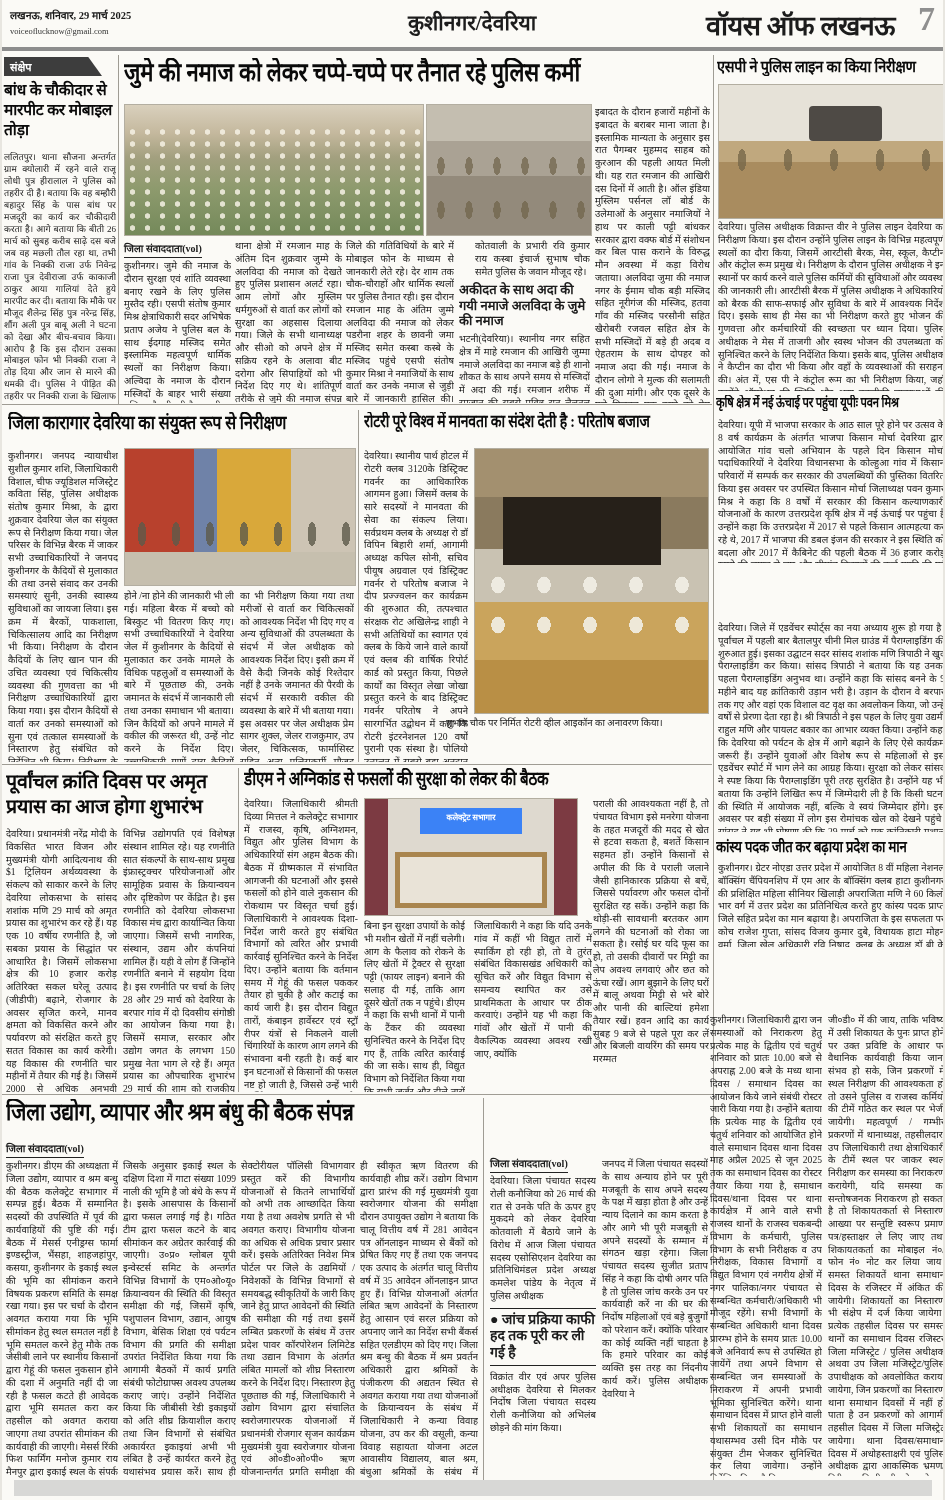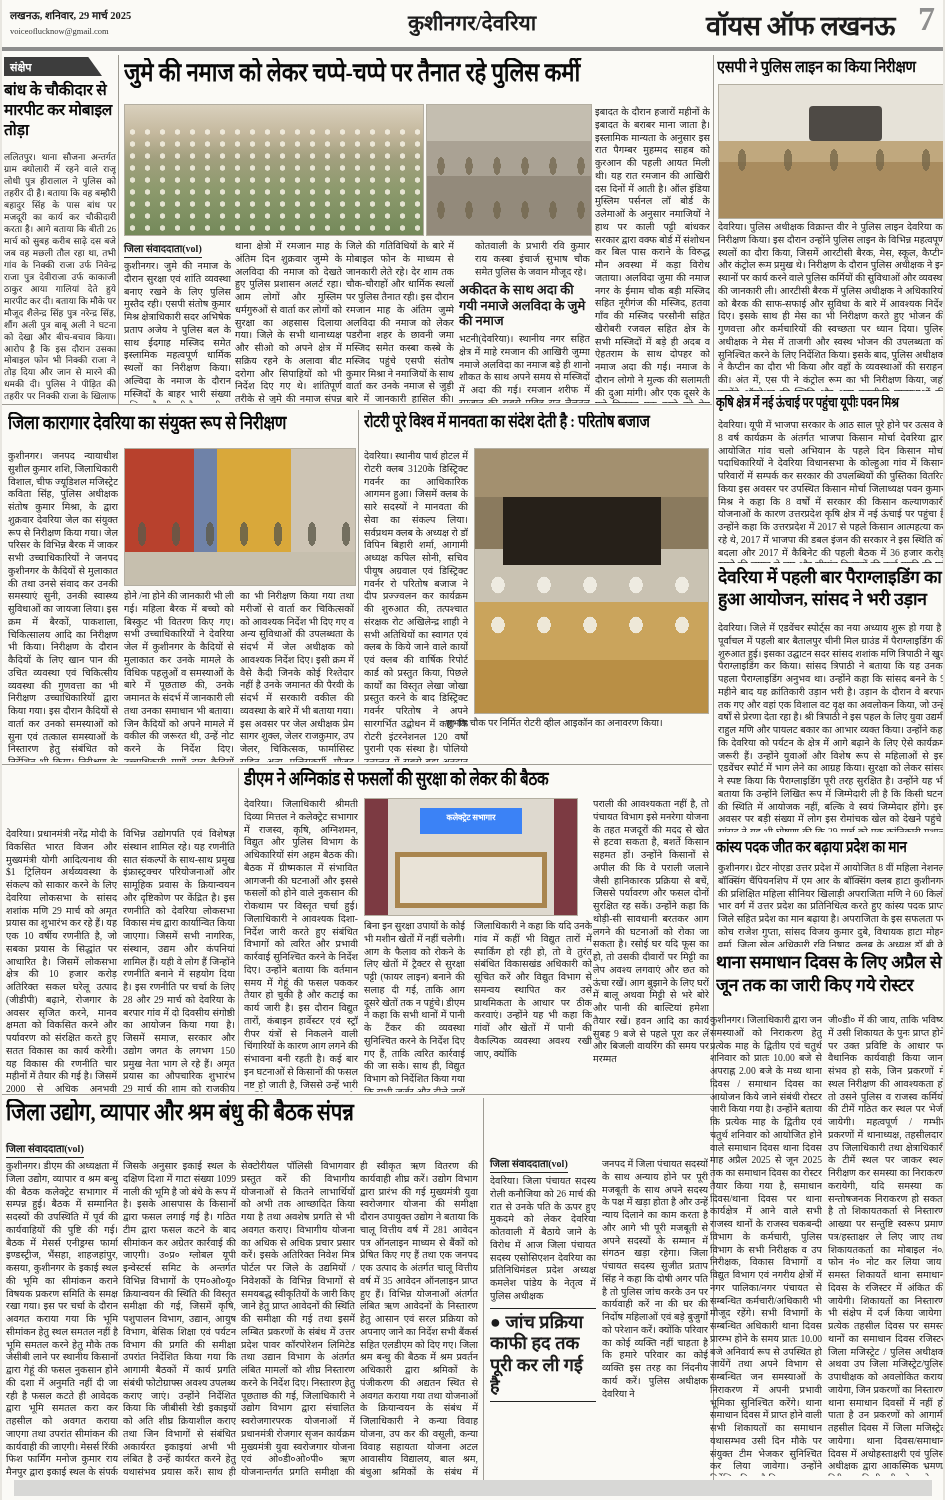--- a/index.html
+++ b/index.html
@@ -43,21 +43,21 @@
   #ph-rotary .figs{position:absolute;left:0;right:0;top:44%;height:34%;
      background-image:radial-gradient(ellipse 11px 14px,#f2efe6 0 60%,rgba(0,0,0,0) 61%);background-size:46px 40px;opacity:.9;}
   #ph-dm{background:#ded9cf;}
   #ph-dm .curtL,#ph-dm .curtR{position:absolute;top:0;bottom:0;width:11%;background:#7c3a42;}
   #ph-dm .curtL{left:0;} #ph-dm .curtR{right:0;}
   #ph-dm .banner{position:absolute;left:26%;top:8%;width:48%;height:22%;background:#3b82f6;color:#fff;
      font-size:8px;font-weight:700;text-align:center;line-height:2.4;overflow:hidden;}
   #ph-dm .table{position:absolute;left:14%;right:14%;top:46%;bottom:6%;background:#e9e3d7;border:5px solid #a9854e;}
   .subhead{font-size:13px;font-weight:700;line-height:1.2;margin:4px 0;}
   .subbox{border-top:1.5px solid #222;border-bottom:1.5px solid #222;padding:3px 0;margin:5px 0;
-          font-size:18px;font-weight:700;line-height:1.2;}
+          font-size:14px;font-weight:700;line-height:1.2;}
   #footer-bar{position:absolute;left:12px;top:1480px;width:918px;height:16px;background:#d8d8d6;}
 </style>
 </head>
 <body>
 
 <div id="page">
 
   <div class="abs" style="left:8px;top:8px;font-size:10.5px;font-weight:700;">लखनऊ, शनिवार, 29 मार्च 2025</div>
   <div class="abs" style="left:8px;top:26px;font-size:8.5px;color:#333;">voiceoflucknow@gmail.com</div>
   <div class="abs" id="masthead" style="right:48px;top:6px;">वॉयस ऑफ लखनऊ</div>
@@ -98,27 +98,25 @@
   <div class="abs hd nowrap cx90" style="left:715px;top:58px;width:253px;font-size:16px;">एसपी ने पुलिस लाइन का किया निरीक्षण</div>
   <div class="photo" id="ph-sp" style="left:716px;top:84px;width:226px;height:133px;">
     <div class="van"></div>
     <div class="figs"></div>
   </div>
   <div class="abs jt" style="left:716px;top:221px;width:227px;height:170px;">देवरिया। पुलिस अधीक्षक विक्रान्त वीर ने पुलिस लाइन देवरिया का निरीक्षण किया। इस दौरान उन्होंने पुलिस लाइन के विभिन्न महत्वपूर्ण स्थलों का दौरा किया, जिसमें आरटीसी बैरक, मेस, स्कूल, कैप्टीन और कंट्रोल रूम प्रमुख थे। निरीक्षण के दौरान पुलिस अधीक्षक ने इन स्थानों पर कार्य करने वाले पुलिस कर्मियों की सुविधाओं और व्यवस्था की जानकारी ली। आरटीसी बैरक में पुलिस अधीक्षक ने अधिकारियों को बैरक की साफ-सफाई और सुविधा के बारे में आवश्यक निर्देश दिए। इसके साथ ही मेस का भी निरीक्षण करते हुए भोजन की गुणवत्ता और कर्मचारियों की स्वच्छता पर ध्यान दिया। पुलिस अधीक्षक ने मेस में ताजगी और स्वस्थ भोजन की उपलब्धता को सुनिश्चित करने के लिए निर्देशित किया। इसके बाद, पुलिस अधीक्षक ने कैप्टीन का दौरा भी किया और वहाँ के व्यवस्थाओं की सराहना की। अंत में, एस पी ने कंट्रोल रूम का भी निरीक्षण किया, जहाँ उन्होंने ऑपरेशन की स्थिति और अन्य तकनीकी व्यवस्थाओं की समीक्षा की। पुलिस अधीक्षक ने नियंत्रण कक्ष के कर्मचारियों को बेहतर तरीके से काम करने और उच्च मानक की सुरक्षा व्यवस्था सुनिश्चित करने के लिए प्रेरित किया। इस दौरान पुलिस लाइन देवरिया के प्रतिसार निरीक्षक श्री विजयराज सिंह एवं अन्य अधिकारी कर्मचारीगण मौजूद रहे।</div>
 
   <div class="abs hd nowrap cx80" style="left:714px;top:395px;width:287px;font-size:14px;">कृषि क्षेत्र में नई ऊंचाई पर पहुंचा यूपीः पवन मिश्र</div>
   <div class="abs jt" style="left:716px;top:419px;width:227px;height:144px;">देवरिया। यूपी में भाजपा सरकार के आठ साल पूरे होने पर उत्सव के 8 वर्ष कार्यक्रम के अंतर्गत भाजपा किसान मोर्चा देवरिया द्वारा आयोजित गांव चलो अभियान के पहले दिन किसान मोर्चा पदाधिकारियों ने देवरिया विधानसभा के कोल्हुआ गांव में किसान परिवारों में सम्पर्क कर सरकार की उपलब्धियों की पुस्तिका वितरित किया इस अवसर पर उपस्थित किसान मोर्चा जिलाध्यक्ष पवन कुमार मिश्र ने कहा कि 8 वर्षों में सरकार की किसान कल्याणकारी योजनाओं के कारण उत्तरप्रदेश कृषि क्षेत्र में नई ऊंचाई पर पहुंचा है उन्होंने कहा कि उत्तरप्रदेश में 2017 से पहले किसान आत्महत्या कर रहे थे, 2017 में भाजपा की डबल इंजन की सरकार ने इस स्थिति को बदला और 2017 में कैबिनेट की पहली बैठक में 36 हजार करोड़ रुपये की लागत से लघु और सीमांत किसानों की कर्ज माफी की गई इस अवसर पर सुमन्त चतुर्वेदी, विपिन सिंह, किशन शर्मा, हेमन्त तिवारी सुव्रत सिंह, राजन धर द्विवेदी, विवेकानंद सिंह, अमरेंद्र सिंह, मेहदी हसन, सुधांशु, सुशील चतुर्वेदी उपस्थित रहे।</div>
 
-  <div class="abs hd" style="left:716px;top:567px;width:227px;font-size:17.5px;line-height:1.25;overflow:hidden;height:50px;">देवरिया में पहली बार पैराग्लाइडिंग का हुआ आयोजन, सांसद ने भरी उड़ान</div>
   <div class="abs jt" style="left:716px;top:622px;width:227px;height:210px;">देवरिया। जिले में एडवेंचर स्पोर्ट्स का नया अध्याय शुरू हो गया है। पूर्वांचल में पहली बार बैतालपुर चीनी मिल ग्राउंड में पैराग्लाइडिंग की शुरुआत हुई। इसका उद्घाटन सदर सांसद शशांक मणि त्रिपाठी ने खुद पैराग्लाइडिंग कर किया। सांसद त्रिपाठी ने बताया कि यह उनका पहला पैराग्लाइडिंग अनुभव था। उन्होंने कहा कि सांसद बनने के 9 महीने बाद यह क्रांतिकारी उड़ान भरी है। उड़ान के दौरान वे बरपार तक गए और वहां एक विशाल वट वृक्ष का अवलोकन किया, जो उन्हें वर्षों से प्रेरणा देता रहा है। श्री त्रिपाठी ने इस पहल के लिए युवा उद्यमी राहुल मणि और पायलट बकार का आभार व्यक्त किया। उन्होंने कहा कि देवरिया को पर्यटन के क्षेत्र में आगे बढ़ाने के लिए ऐसे कार्यक्रम जरूरी हैं। उन्होंने युवाओं और विशेष रूप से महिलाओं से इस एडवेंचर स्पोर्ट में भाग लेने का आग्रह किया। सुरक्षा को लेकर सांसद ने स्पष्ट किया कि पैराग्लाइडिंग पूरी तरह सुरक्षित है। उन्होंने यह भी बताया कि उन्होंने लिखित रूप में जिम्मेदारी ली है कि किसी घटना की स्थिति में आयोजक नहीं, बल्कि वे स्वयं जिम्मेदार होंगे। इस अवसर पर बड़ी संख्या में लोग इस रोमांचक खेल को देखने पहुंचे। सांसद ने यह भी घोषणा की कि 29 मार्च को एक क्रांतिकारी मशाल जुलूस निकाला जाएगा, जिसकी प्रेरणा उन्हें इस उड़ान से मिली है। कार्यक्रम आयोजक उद्यमी राहुल मणि ने कहा कि इस तरह का आयोजन यहां पहली बार हुआ है। ऐसे में लोग आएं और इसका भरपूर आनंद लें।</div>
 
   <div class="abs hd nowrap cx85" style="left:714px;top:838px;width:268px;font-size:15.5px;">कांस्य पदक जीत कर बढ़ाया प्रदेश का मान</div>
   <div class="abs jt" style="left:716px;top:862px;width:227px;height:85px;">कुशीनगर। ग्रेटर नोएडा उत्तर प्रदेश में आयोजित 8 वीं महिला नेशनल बॉक्सिंग चैंपियनशिप में एम आर के बॉक्सिंग क्लब हाटा कुशीनगर की प्रशिक्षित महिला सीनियर खिलाड़ी अपराजिता मणि ने 60 किलो भार वर्ग में उत्तर प्रदेश का प्रतिनिधित्व करते हुए कांस्य पदक प्राप्त जिले सहित प्रदेश का मान बढ़ाया है। अपराजिता के इस सफलता पर कोच राजेश गुप्ता, सांसद विजय कुमार दुबे, विधायक हाटा मोहन वर्मा, जिला खेल अधिकारी रवि निषाद, क्लब के अध्यक्ष डॉ बी के सिंह, मुक्केबाजी जिला सचिव पंकज शर्मा, जिला खेलो इंडिया के कोच धर्मेंद्र प्रताप सिंह, राहुल गुप्ता, पंकज गुप्ता क्लब के समस्त खिलाड़ियों एवं खेल प्रतिनिधियों ने इनको शुभकामनाएं दी।</div>
 
-  <div class="abs hd" style="left:714px;top:951px;width:229px;font-size:17.5px;line-height:1.3;overflow:hidden;height:55px;">थाना समाधान दिवस  के लिए अप्रैल से जून तक का जारी किए गये रोस्टर</div>
   <div class="abs jt" style="left:708px;top:1014px;width:112px;height:462px;">कुशीनगर। जिलाधिकारी द्वारा जन समस्याओं को निराकरण हेतु प्रत्येक माह के द्वितीय एवं चतुर्थ शनिवार को प्रातः 10.00 बजे से अपराह्न 2.00 बजे के मध्य थाना दिवस / समाधान दिवस का आयोजन किये जाने संबंधी रोस्टर जारी किया गया है। उन्होंने बताया कि प्रत्येक माह के द्वितीय एवं चतुर्थ शनिवार को आयोजित होने वाले समाधान दिवस थाना दिवस माह अप्रैल 2025 से जून 2025 तक का समाधान दिवस का रोस्टर तैयार किया गया है, समाधान दिवस/थाना दिवस पर थाना कार्यक्षेत्र में आने वाले सभी राजस्व थानों के राजस्व चकबन्दी विभाग के कर्मचारी, पुलिस विभाग के सभी निरीक्षक व उप निरीक्षक, विकास विभागों व विद्युत विभाग एवं नगरीय क्षेत्रों में नगर पालिका/नगर पंचायत से सम्बन्धित कर्मचारी/अधिकारी भी मौजूद रहेंगे। सभी विभागों के सम्बन्धित अधिकारी थाना दिवस प्रारम्भ होने के समय प्रातः 10.00 बजे अनिवार्य रूप से उपस्थित हो जायेंगें तथा अपने विभाग से सम्बन्धित जन समस्याओं के निराकरण में अपनी प्रभावी भूमिका सुनिश्चित करेंगे। थाना समाधान दिवस में प्राप्त होने वाली सभी शिकायतों का समाधान यथासम्भव उसी दिन मौके पर संयुक्त टीम भेजकर सुनिश्चित कर लिया जावेगा। उन्होंने निर्देशित किया है कि जन सामान्य से प्राप्त शिकायतों की सुनवाई उपस्थित प्रभारी अधिकारी द्वारा की जाएगी तथा शिकायत की प्रकृति के आधार पर पुलिस अथवा राजस्व कर्मियों अथवा संयुक्त रूप से आवश्यक निर्देश दिए जाएंगे। निस्तारित प्रत्येक मामले की प्रविष्टि</div>
   <div class="abs jt" style="left:826px;top:1014px;width:117px;height:462px;">जी०डी० में की जाय, ताकि भविष्य में उसी शिकायत के पुनः प्राप्त होने पर उक्त प्रविष्टि के आधार पर वैधानिक कार्यवाही किया जाना संभव हो सके, जिन प्रकरणों में स्थल निरीक्षण की आवश्यकता हो तो उसने पुलिस व राजस्व कर्मियों की टीमें गठित कर स्थल पर भेजी जायेगी। महत्वपूर्ण / गम्भीर प्रकरणों में थानाध्यक्ष, तहसीलदार, उप जिलाधिकारी तथा क्षेत्राधिकारी के टीमें स्थल पर जाकर स्थल निरीक्षण कर समस्या का निराकरण करायेगी, यदि समस्या का सन्तोषजनक निराकरण हो सकता है तो शिकायतकर्ता से निस्तारण आख्या पर सन्तुष्टि स्वरूप प्रमाण पत्र/हस्ताक्षर ले लिए जाए तथा शिकायतकर्ता का मोबाइल नं०/फोन नं० नोट कर लिया जाय। समस्त शिकायतें थाना समाधान दिवस के रजिस्टर में अंकित की जायेगी। शिकायतों का निस्तारण भी संक्षेप में दर्ज किया जायेगा। प्रत्येक तहसील दिवस पर समस्त थानों का समाधान दिवस रजिस्टर जिला मजिस्ट्रेट / पुलिस अधीक्षक अथवा उप जिला मजिस्ट्रेट/पुलिस उपाधीक्षक को अवलोकित कराया जायेगा, जिन प्रकरणों का निस्तारण थाना समाधान दिवसों में नहीं हो पाता है उन प्रकरणों को आगामी तहसील दिवस में जिला मजिस्ट्रेट जायेगा। थाना दिवस/समाधान दिवस में अधोहस्ताक्षरी एवं पुलिस अधीक्षक द्वारा आकस्मिक भ्रमण/निरीक्षण किसी भी दो थाने पर अलग-अलग किया जायेगा एवं अपर जिलाधिकारी (वि०/रा०)/अपर पुलिस अधीक्षक द्वारा भी कम से कम दो थाना क्षेत्रों का आकस्मिक निरीक्षण करेंगें।</div>
 
   <div class="abs hrule" style="left:0;top:404px;width:710px;"></div>
 
   <div class="abs hd nowrap cx85" style="left:6px;top:412px;width:406px;font-size:19px;">जिला कारागार देवरिया का संयुक्त रूप से निरीक्षण</div>
   <div class="abs jt" style="left:6px;top:450px;width:110px;height:312px;">कुशीनगर। जनपद न्यायाधीश सुशील कुमार शशि, जिलाधिकारी विशाल, चीफ ज्यूडिशल मजिस्ट्रेट कविता सिंह, पुलिस अधीक्षक संतोष कुमार मिश्रा, के द्वारा शुक्रवार देवरिया जेल का संयुक्त रूप से निरीक्षण किया गया। जेल परिसर के विभिन्न बैरक में जाकर सभी उच्चाधिकारियों ने जनपद कुशीनगर के कैदियों से मुलाकात की तथा उनसे संवाद कर उनकी समस्याएं सुनी, उनकी स्वास्थ्य सुविधाओं का जायजा लिया। इस क्रम में बैरकों, पाकशाला, चिकित्सालय आदि का निरीक्षण भी किया। निरीक्षण के दौरान कैदियों के लिए खान पान की उचित व्यवस्था एवं चिकित्सीय व्यवस्था की गुणवत्ता का भी निरीक्षण उच्चाधिकारियों द्वारा किया गया। इस दौरान कैदियों से वार्ता कर उनको समस्याओं को सुना एवं तत्काल समस्याओं के निस्तारण हेतु संबंधित को निर्देशित भी किया। निरीक्षण के दौरान कैदियों से संवाद कर साफ सफाई, स्वास्थ्य सुविधाएं, जेल मेन्यू के अनुसार भोजन, जमानत की स्थिति, सहित निरुद्ध कैदियों से वकील</div>
   <div class="photo" id="ph-jail" style="left:122px;top:448px;width:230px;height:136px;">
     <div class="ground"></div>
     <div class="figs"></div>
@@ -131,20 +129,21 @@
   <div class="abs hd nowrap cx80" style="left:362px;top:412px;width:431px;font-size:17.5px;">रोटरी पूरे विश्व में मानवता का संदेश देती है : परितोष बजाज</div>
   <div class="abs jt" style="left:362px;top:450px;width:104px;height:312px;">देवरिया। स्थानीय पार्थ होटल में रोटरी क्लब 3120के डिस्ट्रिक्ट गवर्नर का आधिकारिक आगमन हुआ। जिसमें क्लब के सारे सदस्यों ने मानवता की सेवा का संकल्प लिया। सर्वप्रथम क्लब के अध्यक्ष रो डॉ विपिन बिहारी शर्मा, आगामी अध्यक्ष कपिल सोनी, सचिव पीयूष अग्रवाल एवं डिस्ट्रिक्ट गवर्नर रो परितोष बजाज ने दीप प्रज्ज्वलन कर कार्यक्रम की शुरुआत की, तत्पश्चात संरक्षक रोट अखिलेन्द्र शाही ने सभी अतिथियों का स्वागत एवं क्लब के किये जाने वाले कार्यों एवं क्लब की वार्षिक रिपोर्ट कार्ड को प्रस्तुत किया, पिछले कार्यों का विस्तृत लेखा जोखा प्रस्तुत करने के बाद डिस्ट्रिक्ट गवर्नर परितोष ने अपने सारगर्भित उद्बोधन में कहा कि रोटरी इंटरनेशनल 120 वर्षों पुरानी एक संस्था है। पोलियो उन्मूलन में सबसे बड़ा अनुदान रोटरी ही देता है और पूरे विश्व में इसका कोई न कोई क्लब समाज के लिए कार्य करता जायेगा। एक रोटरी पिन को धारण करना। मण्डलाध्यक्ष ने इस अवसर पर विशेष रोटेरियन के रूप से डॉ विपिन बिहारी शर्मा एवं इमरान को सम्मानित किया। इस अवसर पर रोट हिन द्वारा रोटरी डाक टिकट संग्रह को अवलोकन कराया गया जिससे बहुत सराहा गया एवं डिस्ट्रिक्ट गवर्नर को आमंत्रित किया। क्लब के विजिट में सभी कार्यों की चर्चा की।</div>
   <div class="photo" id="ph-rotary" style="left:472px;top:448px;width:233px;height:264px;">
     <div class="banner"></div>
     <div class="figs"></div>
   </div>
   <div class="abs jt" style="left:444px;top:717px;width:233px;height:45px;">सुभाष चौक पर निर्मित रोटरी व्हील आइकॉन का अनावरण किया।</div>
 
   <div class="abs hrule" style="left:0;top:764px;width:710px;"></div>
 
+  <div class="abs hd" style="left:4px;top:770px;width:230px;font-size:19.5px;line-height:1.28;overflow:hidden;height:52px;">पूर्वांचल क्रांति दिवस पर अमृत प्रयास का आज होगा शुभारंभ</div>
   <div class="abs jt" style="left:4px;top:828px;width:111px;height:264px;">देवरिया। प्रधानमंत्री नरेंद्र मोदी के विकसित भारत विजन और मुख्यमंत्री योगी आदित्यनाथ की $1 ट्रिलियन अर्थव्यवस्था के संकल्प को साकार करने के लिए देवरिया लोकसभा के सांसद शशांक मणि 29 मार्च को अमृत प्रयास का शुभारंभ कर रहे हैं। यह एक 10 वर्षीय रणनीति है, जो सबका प्रयास के सिद्धांत पर आधारित है। जिसमें लोकसभा क्षेत्र की 10 हजार करोड़ अतिरिक्त सकल घरेलू उत्पाद (जीडीपी) बढ़ाने, रोजगार के अवसर सृजित करने, मानव क्षमता को विकसित करने और पर्यावरण को संरक्षित करते हुए सतत विकास का कार्य करेगी। यह विकास की रणनीति चार महीनों में तैयार की गई है। जिसमें 2000 से अधिक अनुभवी हितधारकों की भागीदारी रही है। इनमें स्थानीय नेता, नागरिक, जिला प्रशासन, राज्य योजना प्रभाग, केंद्रीय मंत्रालय, नीति आयोग,</div>
   <div class="abs jt" style="left:121px;top:828px;width:112px;height:264px;">विभिन्न उद्योगपति एवं विशेषज्ञ संस्थान शामिल रहे। यह रणनीति सात संकल्पों के साथ-साथ प्रमुख इंफ्रास्ट्रक्चर परियोजनाओं और सामूहिक प्रवास के क्रियान्वयन और दृष्टिकोण पर केंद्रित है। इस रणनीति को देवरिया लोकसभा विकास मंच द्वारा कार्यान्वित किया जाएगा। जिसमें सभी नागरिक, संस्थान, उद्यम और कंपनियां शामिल हैं। यही वे लोग हैं जिन्होंने रणनीति बनाने में सहयोग दिया है। इस रणनीति पर चर्चा के लिए 28 और 29 मार्च को देवरिया के बरपार गांव में दो दिवसीय संगोष्ठी का आयोजन किया गया है। जिसमें समाज, सरकार और उद्योग जगत के लगभग 150 प्रमुख नेता भाग ले रहे हैं। अमृत प्रयास का औपचारिक शुभारंभ 29 मार्च की शाम को राजकीय इंटर कॉलेज, देवरिया में शाम 6 बजे किया जाएगा। ओबीसी मोर्चा के राष्ट्रीय अध्यक्ष श्री के. लक्ष्मण मुख्य अतिथि होंगे।</div>
 
   <div class="abs vrule" style="left:236px;top:768px;height:324px;"></div>
 
   <div class="abs hd nowrap cx80" style="left:242px;top:768px;width:581px;font-size:19px;">डीएम ने अग्निकांड से फसलों की सुरक्षा को लेकर की बैठक</div>
   <div class="abs jt" style="left:242px;top:798px;width:114px;height:294px;">देवरिया। जिलाधिकारी श्रीमती दिव्या मित्तल ने कलेक्ट्रेट सभागार में राजस्व, कृषि, अग्निशमन, विद्युत और पुलिस विभाग के अधिकारियों संग अहम बैठक की। बैठक में ग्रीष्मकाल में संभावित आगजनी की घटनाओं और इससे फसलों को होने वाले नुकसान की रोकथाम पर विस्तृत चर्चा हुई। जिलाधिकारी ने आवश्यक दिशा-निर्देश जारी करते हुए संबंधित विभागों को त्वरित और प्रभावी कार्रवाई सुनिश्चित करने के निर्देश दिए। उन्होंने बताया कि वर्तमान समय में गेहूं की फसल पककर तैयार हो चुकी है और कटाई का कार्य जारी है। इस दौरान विद्युत तारों, कंबाइन हार्वेस्टर एवं स्ट्रॉ रीपर यंत्रों से निकलने वाली चिंगारियों के कारण आग लगने की संभावना बनी रहती है। कई बार इन घटनाओं से किसानों की फसल नष्ट हो जाती है, जिससे उन्हें भारी आर्थिक नुकसान उठाना पड़ता है। सभी कंबाइन हार्वेस्टर और अन्य कृषि मशीनों के साथ अग्निशमन यंत्र एवं बालू की बाल्टी रखना अनिवार्य होगा।</div>
   <div class="photo" id="ph-dm" style="left:362px;top:798px;width:212px;height:116px;">
     <div class="curtL"></div>
     <div class="curtR"></div>
@@ -170,17 +169,18 @@
 
   <div class="abs" style="left:488px;top:1153px;">
     <span class="byline">जिला संवाददाता(vol)</span>
   </div>
   <div class="abs" style="left:488px;top:1175px;width:106px;height:303px;overflow:hidden;">
     <div class="jt">देवरिया। जिला पंचायत सदस्य रोली कनौजिया को 26 मार्च की रात से उनके पति के ऊपर हुए मुकदमे को लेकर देवरिया कोतवाली में बैठाये जाने के विरोध में आज जिला पंचायत सदस्य एसोसिएशन देवरिया का प्रतिनिधिमंडल प्रदेश अध्यक्ष कमलेश पांडेय के नेतृत्व में पुलिस अधीक्षक</div>
     <div class="subbox">
       <span>●</span>
       <span>जांच प्रक्रिया काफी हद तक पूरी कर ली गई है</span>
     </div>
+    <div class="jt">विक्रांत वीर एवं अपर पुलिस अधीक्षक देवरिया से मिलकर निर्दोष जिला पंचायत सदस्य रोली कनौजिया को अभिलंब छोड़ने की मांग किया।</div>
   </div>
   <div class="abs jt" style="left:600px;top:1158px;width:106px;height:320px;">जनपद में जिला पंचायत सदस्यों के साथ अन्याय होने पर पूरी मजबूती के साथ अपने सदस्य के पक्ष में खड़ा होता है और उन्हें न्याय दिलाने का काम करता है और आगे भी पूरी मजबूती से अपने सदस्यों के सम्मान में संगठन खड़ा रहेगा। जिला पंचायत सदस्य सुजीत प्रताप सिंह ने कहा कि दोषी अगर पति है तो पुलिस जांच करके उन पर कार्यवाही करें ना की घर की निर्दोष महिलाओं एवं बड़े बुजुर्गों को परेशान करें। क्योंकि परिवार का कोई व्यक्ति नहीं चाहता है कि हमारे परिवार का कोई व्यक्ति इस तरह का निंदनीय कार्य करें। पुलिस अधीक्षक देवरिया ने</div>
 
   <div id="footer-bar"></div>
 </div>
 
 </body></html>

